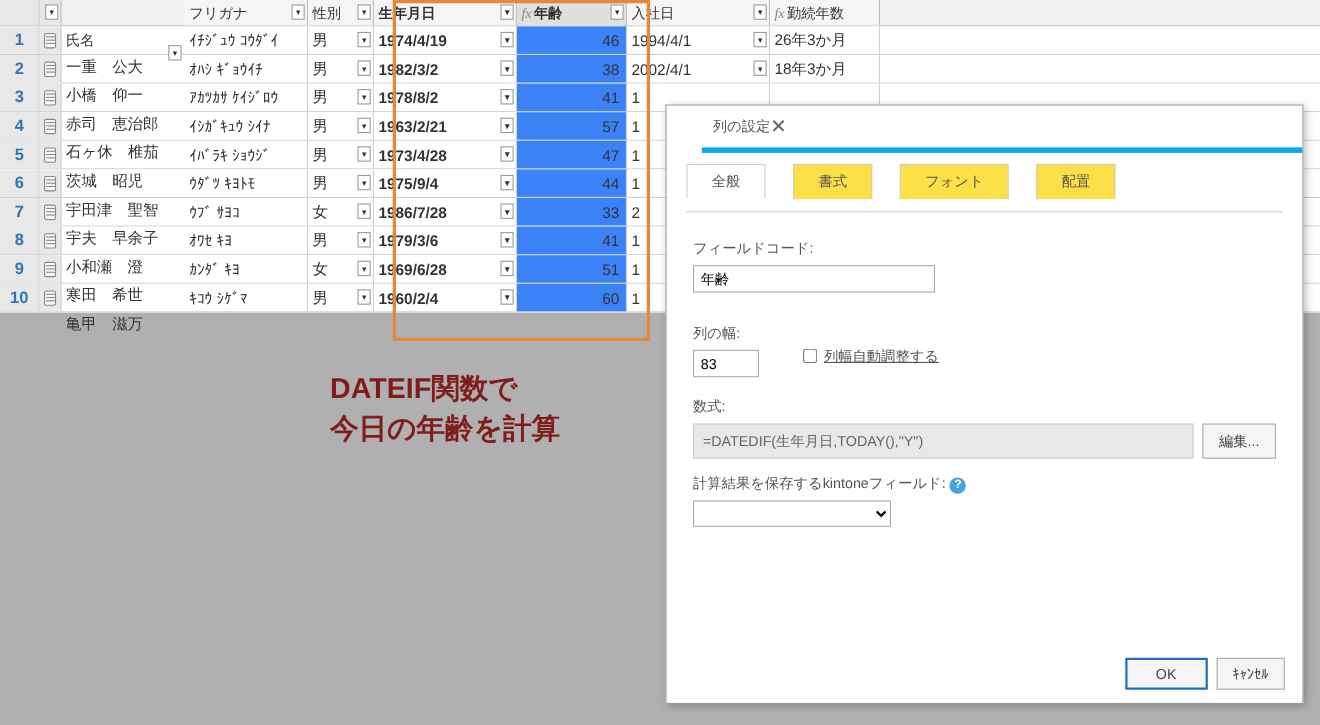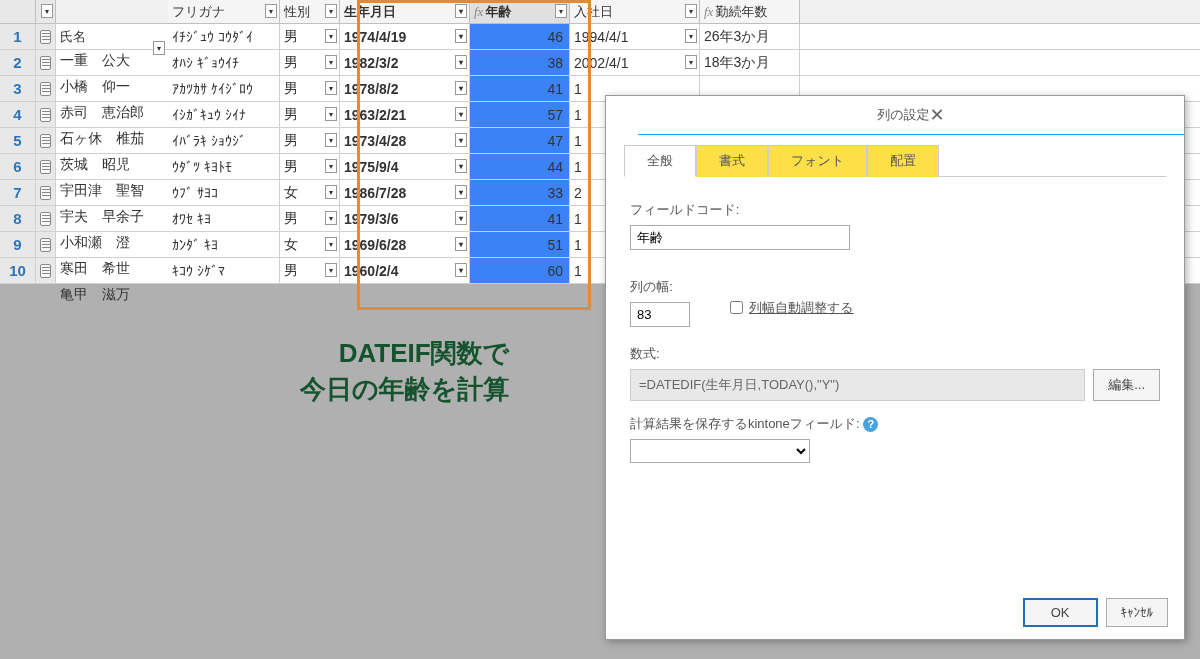--- a/index.html
+++ b/index.html
@@ -25,26 +25,26 @@
 .w-name { width: 112px; margin-top: 37px; }
 .w-kana { width: 112px; }
 .w-sex { width: 60px; }
 .w-dob { width: 130px; font-weight: bold; }
 .w-age { width: 100px; background: #3b82f6; }
 .hcell.w-age { background: #e0e0e0; }
 .w-hire { width: 130px; }
 .w-ten { width: 100px; }
 
 .highlight-box { position: absolute; border: 3px solid #e08a3a; pointer-events: none; }
-.annotation { position: absolute; color: #14532d; font-size: 26px; font-weight: bold; text-align: right; line-height: 1.4; }
+.annotation { position: absolute; color: #7f1d1d; font-size: 26px; font-weight: bold; text-align: left; line-height: 1.4; }
 
 .dialog { position: absolute; background: #fff; border: 1px solid #999; box-shadow: 2px 2px 8px rgba(0,0,0,0.3); font-size: 13px; }
-.dialog-title { padding: 8px 10px; border-bottom: 1px solid #0ea5e9; display: flex; justify-content: center; align-items: center; color: #555; margin-left: 32px; }
+.dialog-title { padding: 8px 10px; border-bottom: 5px solid #0ea5e9; display: flex; justify-content: flex-start; align-items: center; color: #555; margin-left: 32px; }
 .close-x { font-size: 18px; color: #666; cursor: pointer; font-family: sans-serif; }
-.tabs { display: flex; padding: 10px 18px 0 18px; }
+.tabs { display: flex; padding: 10px 18px 12px 18px; gap: 25px; }
 .tab { padding: 6px 22px; border: 1px solid #ccc; background: #fde047; margin-right: 0px; color: #555; cursor: pointer; border-bottom: none; }
 .tab.active { background: #fff; border-bottom: 1px solid #fff; position: relative; z-index: 2; }
 .tab-underline { border-bottom: 1px solid #ccc; margin: -1px 18px 0 18px; }
 .body { padding: 14px 24px; color: #555; }
 .field-label { margin: 10px 0 6px 0; }
 .text-input { border: 1px solid #aaa; padding: 4px 6px; font-size: 13px; font-family: inherit; }
 .formula-row { display: flex; gap: 8px; align-items: stretch; }
 .formula-box { flex: 1; background: #e8e8e8; border: 1px solid #ccc; padding: 6px 8px; color: #666; font-size: 13px; }
 .btn { border: 1px solid #aaa; background: #f5f5f5; padding: 5px 14px; cursor: pointer; color: #444; font-size: 13px; }
 .checkbox-row { display: flex; align-items: center; gap: 6px; text-decoration: underline; }

